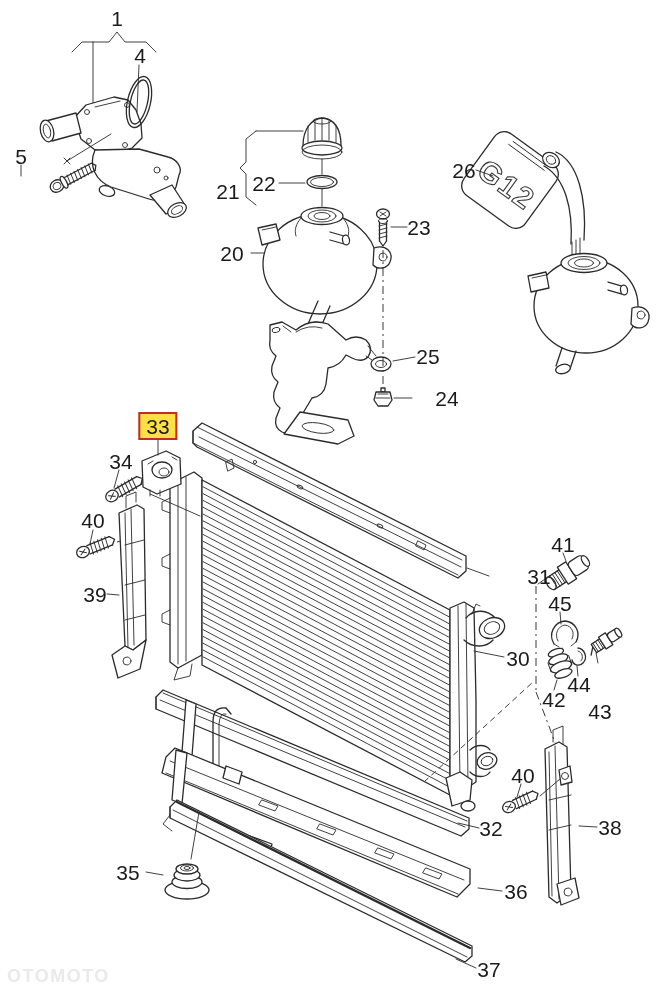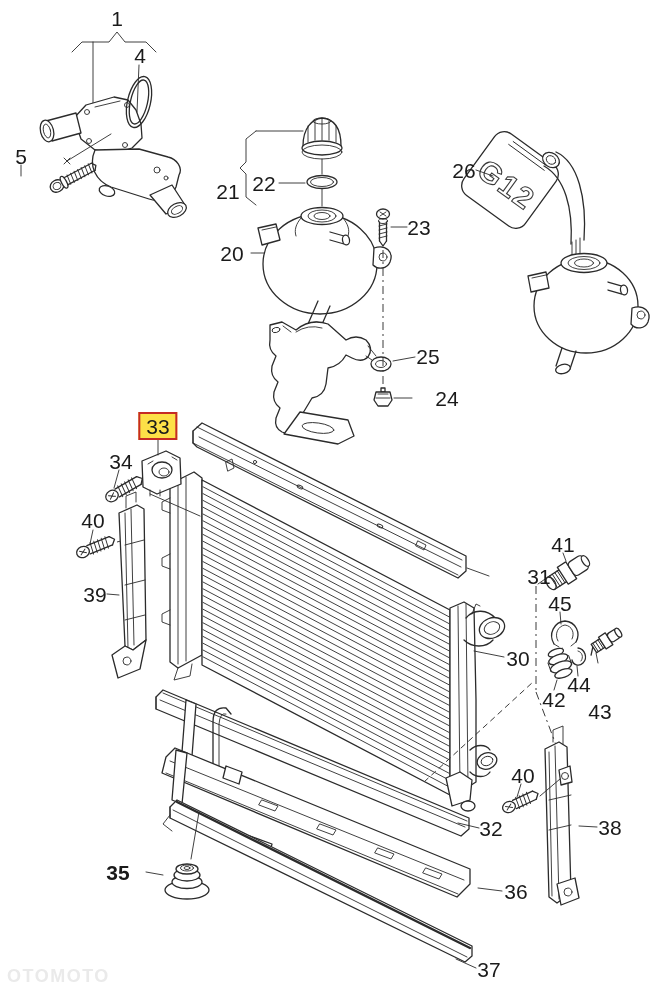--- a/index.html
+++ b/index.html
@@ -397,19 +397,19 @@
       <div class="part-label" style="left: 563px; top: 544px;">41</div>
       <div class="part-label" style="left: 560px; top: 603px;">45</div>
       <div class="part-label" style="left: 518px; top: 658px;">30</div>
       <div class="part-label" style="left: 600px; top: 671px; margin-top: 40px;">43</div>
       <div class="part-label" style="left: 579px; top: 684px;">44</div>
       <div class="part-label" style="left: 554px; top: 699px;">42</div>
       <div class="part-label" style="left: 523px; top: 775px;">40</div>
       <div class="part-label" style="left: 610px; top: 827px;">38</div>
       <div class="part-label" style="left: 491px; top: 828px; text-align: center;">32</div>
       <div class="part-label" style="left: 516px; top: 891px;">36</div>
-      <div class="part-label" style="left: 118px; top: 872px; font-weight: bold;">35</div>
+      <div class="part-label" style="left: 128px; top: 872px;">35</div>
       <div class="part-label" style="left: 489px; top: 969px;">37</div>
     </div>
 
 <div class="watermark">OTOMOTO</div>
 
 </div>
 
 </body></html>

